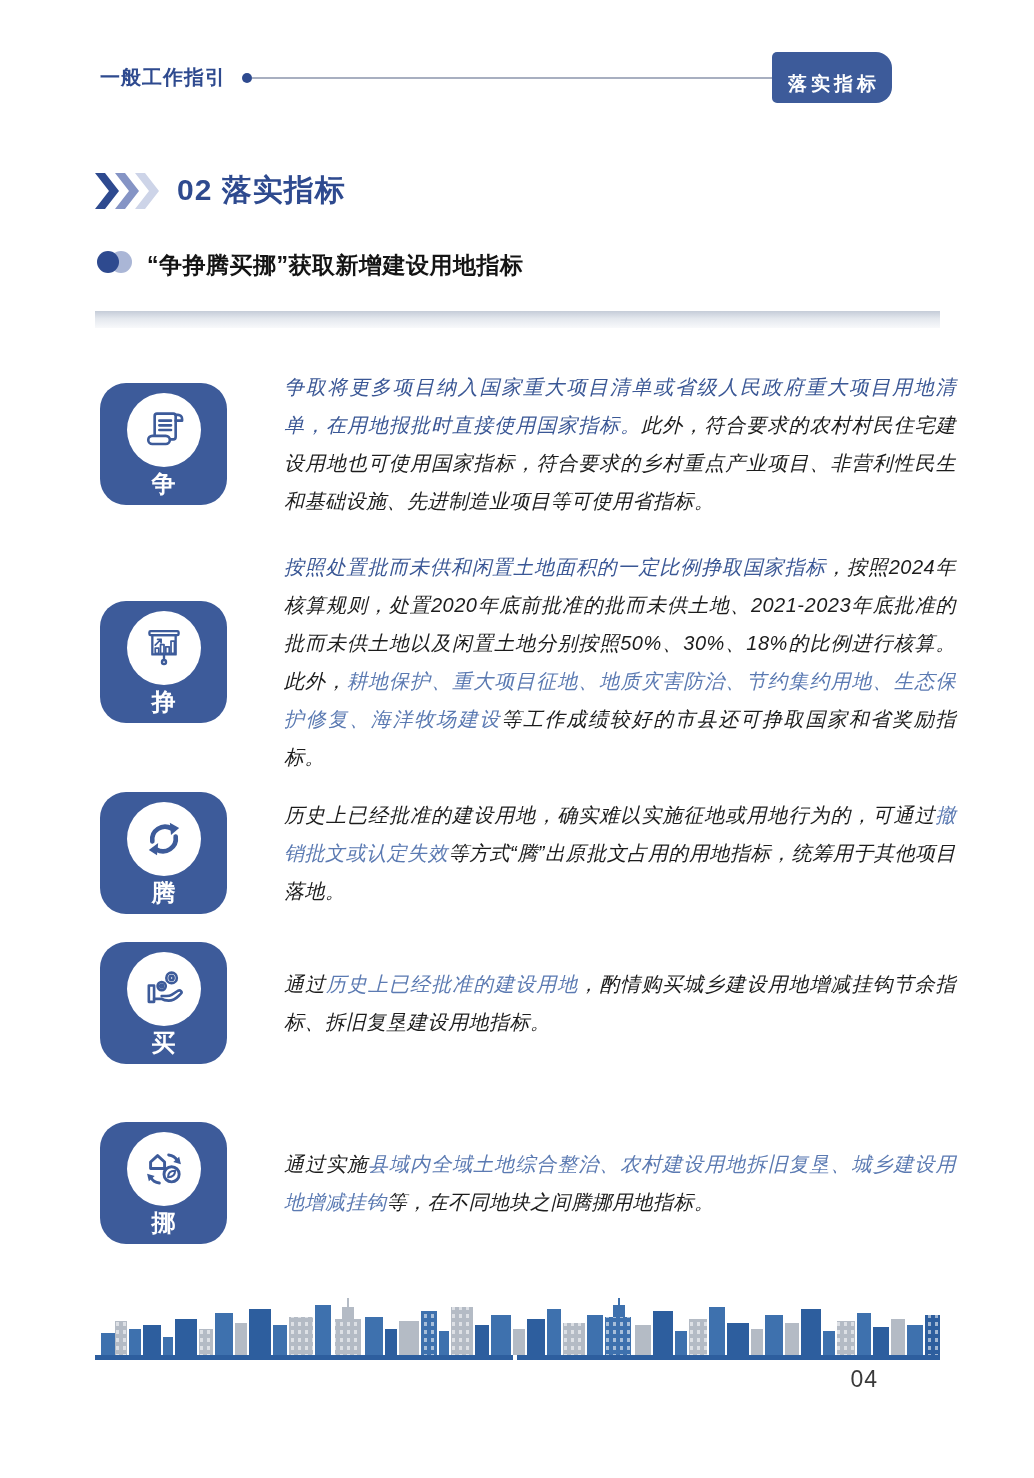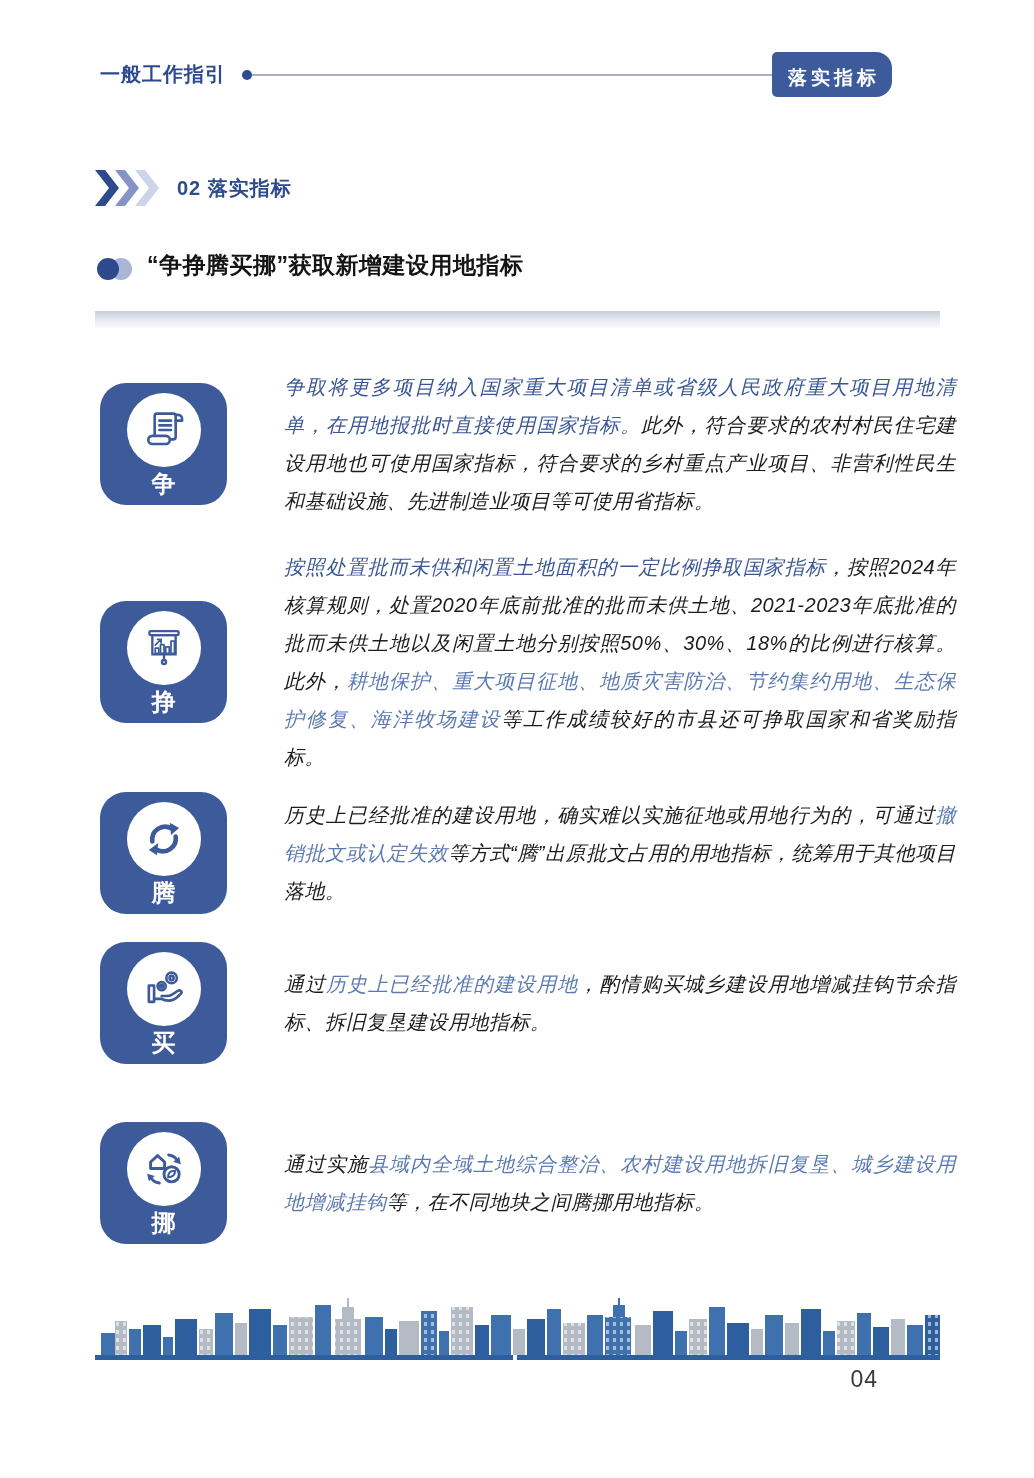--- a/index.html
+++ b/index.html
@@ -6,29 +6,29 @@
   html,body { margin:0; padding:0; background:#ffffff; }
   body { font-family: "Liberation Sans", "DejaVu Sans", sans-serif; }
   .page { position:relative; width:986px; height:1478px; background:#ffffff; overflow:hidden; }
 
   
   .hdr { position:absolute; top:52px; left:100px; right:94px; display:flex; align-items:center; }
   .hdr-title { color:#2e4a8f; font-weight:bold; font-size:20px; letter-spacing:1px; white-space:nowrap; }
   .hdr-dot { width:10px; height:10px; border-radius:50%; background:#2e4a8f; margin-left:16px; flex:0 0 auto; }
   .hdr-line { flex:1; height:2px; background:#a8afc0; }
   .hdr-badge { background:#3d5b9a; color:#fff; font-weight:bold; font-size:19px; letter-spacing:4px;
-               padding:13px 12px 6px 16px; border-radius:5px 16px 16px 5px; white-space:nowrap; }
+               padding:19px 12px 6px 16px; border-radius:5px 16px 16px 5px; white-space:nowrap; }
 
   
   .sec-row { position:absolute; top:170px; left:95px; display:flex; align-items:center; }
   .sec-row svg { margin-right:16px; }
-  .sec-title { font-size:20px; color:#2e4a8f; font-weight:bold; margin:0; letter-spacing:1px; }
-
-  
-  .sub-row { position:absolute; top:250px; left:97px; display:flex; align-items:flex-end; }
+  .sec-title { font-size:30px; color:#2e4a8f; font-weight:bold; margin:0; letter-spacing:1px; }
+
+  
+  .sub-row { position:absolute; top:250px; left:97px; display:flex; align-items:flex-start; }
   .bullet { position:relative; width:38px; height:24px; flex:0 0 auto; }
   .bullet i { position:absolute; top:1px; width:22px; height:22px; border-radius:50%; display:block; }
   .bullet .c-light { left:13px; background:#aab6d6; }
   .bullet .c-dark { left:0; background:#2e4a8f; }
   .sub-title { font-size:23px; color:#141414; font-weight:bold; margin:0 0 0 12px; letter-spacing:0.5px; }
 
   .grad-bar { position:absolute; top:311px; left:95px; width:845px; height:17px;
               background:linear-gradient(180deg,#c5ccd8 0%,#e4e8ee 45%,#f8f9fb 100%); }
 
   

